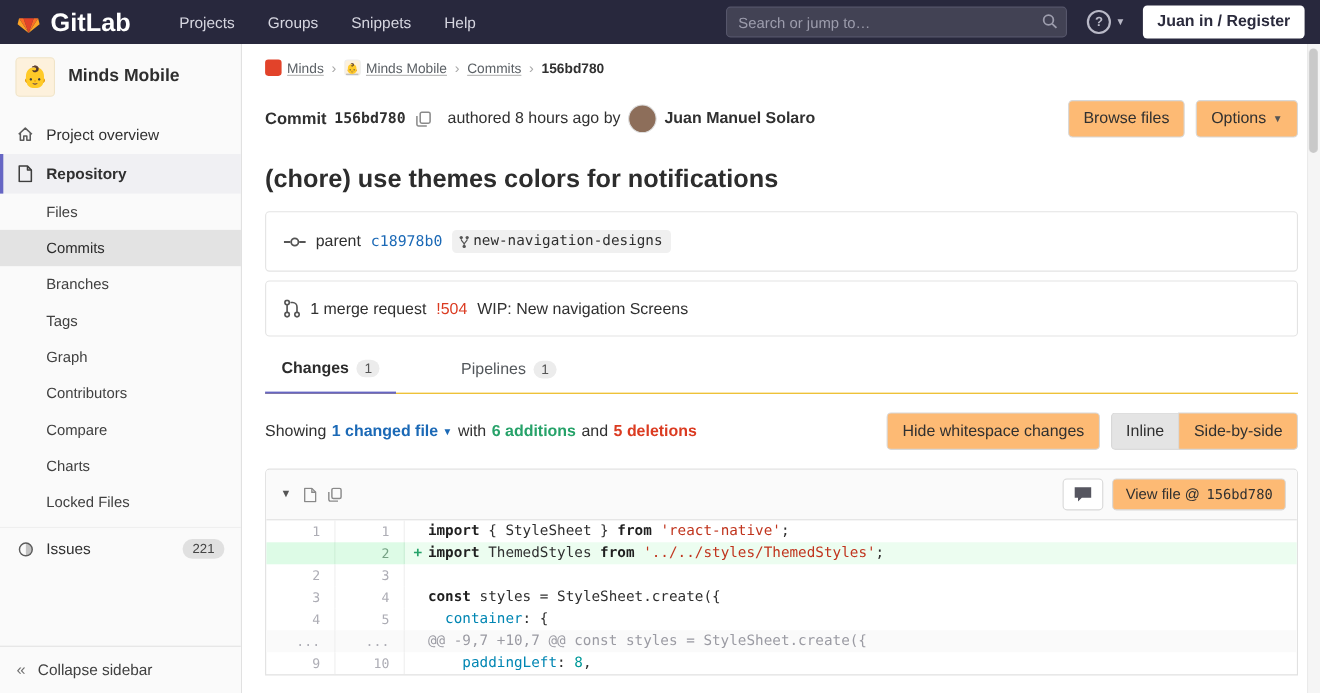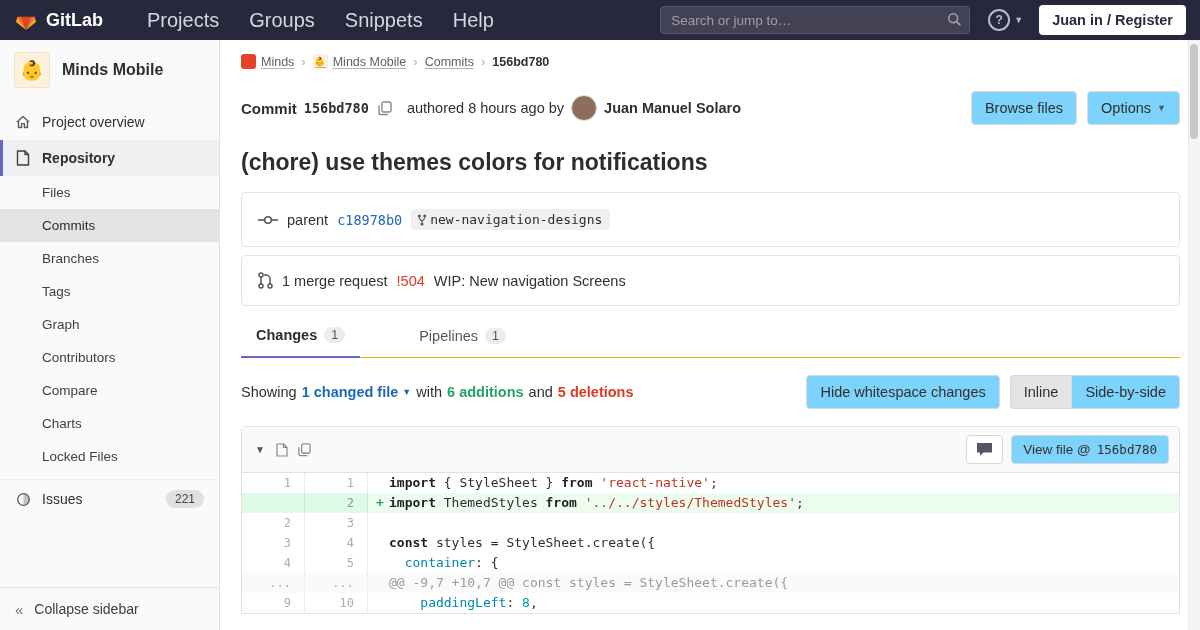--- a/index.html
+++ b/index.html
@@ -11,23 +11,23 @@
     --red:#db3b21;
     --border:#e1e1e1;
   }
   html,body{margin:0;padding:0;width:1200px;height:630px;overflow:hidden;
     font-family:"Liberation Sans",sans-serif;color:#303030;background:#fff;font-size:14px;}
   button{font-family:inherit;}
   
   .navbar{position:fixed;top:0;left:0;right:0;height:40px;background:var(--navbar);
     display:flex;align-items:center;padding:0 14px;box-sizing:border-box;z-index:50;}
   .logo{display:flex;align-items:center;gap:8px;cursor:pointer;}
-  .brand{color:#fff;font-weight:700;font-size:18px;}
+  .brand{color:#fff;font-weight:700;font-size:23px;}
   .nav-links{display:flex;gap:30px;margin-left:44px;}
-  .nav-links a{color:#d6d6e0;font-size:20px;text-decoration:none;cursor:pointer;}
+  .nav-links a{color:#d6d6e0;font-size:14px;text-decoration:none;cursor:pointer;}
   .search-wrap{margin-left:auto;position:relative;width:310px;}
   .search-input{width:100%;box-sizing:border-box;height:28px;background:rgba(255,255,255,.12);
     border:1px solid #56566b;border-radius:4px;color:#e0e0e8;padding:0 30px 0 10px;font-size:13.5px;font-family:inherit;}
   .search-input::placeholder{color:#9d9dad;}
   .search-icon{position:absolute;right:8px;top:6px;cursor:pointer;}
   .help-area{display:flex;align-items:center;gap:4px;margin-left:18px;cursor:pointer;}
   .help-circle{width:18px;height:18px;border-radius:50%;border:2px solid #b9b9c7;display:flex;
     align-items:center;justify-content:center;font-size:12px;font-weight:700;color:#b9b9c7;}
   .caret{font-size:9px;color:#b9b9c7;}
   .signin{margin-left:16px;background:#fff;color:#2b2b3d;font-weight:600;font-size:14.5px;
@@ -62,21 +62,21 @@
   .crumb-sep{color:#a9a9a9;font-size:13px;}
   .crumb-current{font-weight:700;color:#303030;}
   .commit-meta{display:flex;align-items:center;padding:12px 4px 6px;gap:7px;}
   .c-label{font-weight:700;font-size:15px;}
   .c-sha{font-family:var(--mono);font-weight:700;font-size:13.5px;}
   .copy-btn{background:none;border:none;padding:2px;cursor:pointer;display:flex;}
   .c-authored{font-size:14.5px;margin-left:6px;}
   .author-avatar{width:26px;height:26px;border-radius:50%;background:#8d6e5a;border:1px solid #ddd;box-sizing:border-box;}
   .c-author{font-weight:700;font-size:14.5px;}
   .meta-actions{margin-left:auto;display:flex;gap:10px;}
-  .btn{background:#7dd3fc;border:1px solid #d8d8d8;border-radius:4px;padding:8px 13px;font-size:14.5px;
+  .btn{background:#fdba74;border:1px solid #d8d8d8;border-radius:4px;padding:8px 13px;font-size:14.5px;
     color:#303030;cursor:pointer;display:flex;align-items:center;gap:6px;}
   .caret-dark{font-size:9px;color:#555;}
   .commit-title{font-size:23px;font-weight:700;margin:18px 4px 16px;color:#2d2d2d;}
   .info-box{border:1px solid #e3e3e3;border-radius:4px;padding:16px;display:flex;align-items:center;
     gap:9px;margin:0 4px 8px;font-size:14.5px;}
   .sha-link{color:var(--link);font-family:var(--mono);font-size:13.5px;cursor:pointer;}
   .branch-pill{background:#f0f0f0;border-radius:4px;padding:3px 8px 3px 6px;font-family:var(--mono);
     font-size:13px;color:#2e2e2e;display:flex;align-items:center;gap:3px;cursor:pointer;}
   .mr-ref{color:var(--red);cursor:pointer;}
   .tabs{display:flex;border-bottom:1px solid #eab308;margin:8px 4px 0;gap:44px;}

